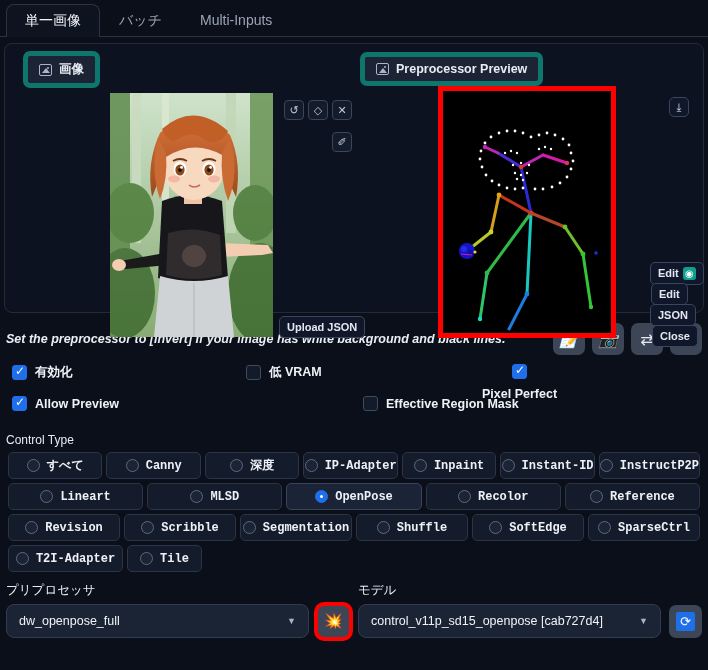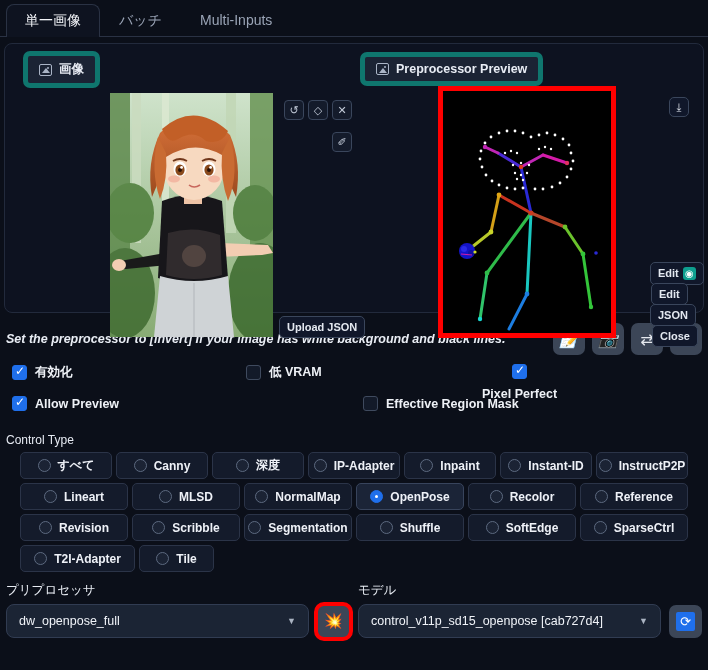--- a/index.html
+++ b/index.html
@@ -87,21 +87,21 @@
   .cb { position:absolute; display:flex; align-items:center; gap:8px;
         font-size:12.5px; font-weight:bold; color:#eef1f6; cursor:pointer; }
   .box { width:15px; height:15px; border-radius:3px; border:1px solid #3f4a5e;
          background:#131a29; display:inline-block; position:relative; flex:none; }
   .box.on { background:#1f6feb; border-color:#1f6feb; }
   .box.on::after { content:"✓"; position:absolute; left:2px; top:-2px;
                    font-size:12px; color:#fff; font-weight:bold; }
 
   
   .sect-label { font-size:12px; color:#e6eaf2; margin:8px 4px 5px 6px; }
-  .radiowrap { margin:0 20px; }
+  .radiowrap { margin:0 8px;font-family:Liberation Mono, monospace; }
   .rrow { display:flex; gap:4px; margin-bottom:4px; }
   .radio { flex:1; display:flex; align-items:center; justify-content:center; gap:7px;
            height:27px; border:1px solid #2b3purple; border:1px solid #2b3448;
            border-radius:5px; background:#141b2b; font-size:12px; font-weight:bold;
            color:#eef1f7; cursor:pointer; white-space:nowrap; }
   .radio.sel { background:#1a2butt; background:#1b2437; border-color:#38445c; }
   .dot { width:13px; height:13px; border-radius:50%; border:1.5px solid #5d6removed;
          border:1.5px solid #5d6a80; background:#1b2334; flex:none; position:relative; }
   .dot.sel { background:#1f6feb; border-color:#1f6feb; }
   .dot.sel::after { content:""; position:absolute; left:3.5px; top:3.5px;
@@ -392,24 +392,20 @@
 
   <div class="rrow">
     <div class="radio">
         <span class="dot"></span>
         <span>Lineart</span>
       </div>
     <div class="radio">
         <span class="dot"></span>
         <span>MLSD</span>
       </div>
-    <div class="radio">
-        <span class="dot"></span>
-        <span>NormalMap</span>
-      </div>
     <div class="radio sel">
         <span class="dot sel"></span>
         <span>OpenPose</span>
       </div>
     <div class="radio">
         <span class="dot"></span>
         <span>Recolor</span>
       </div>
     <div class="radio">
         <span class="dot"></span>

